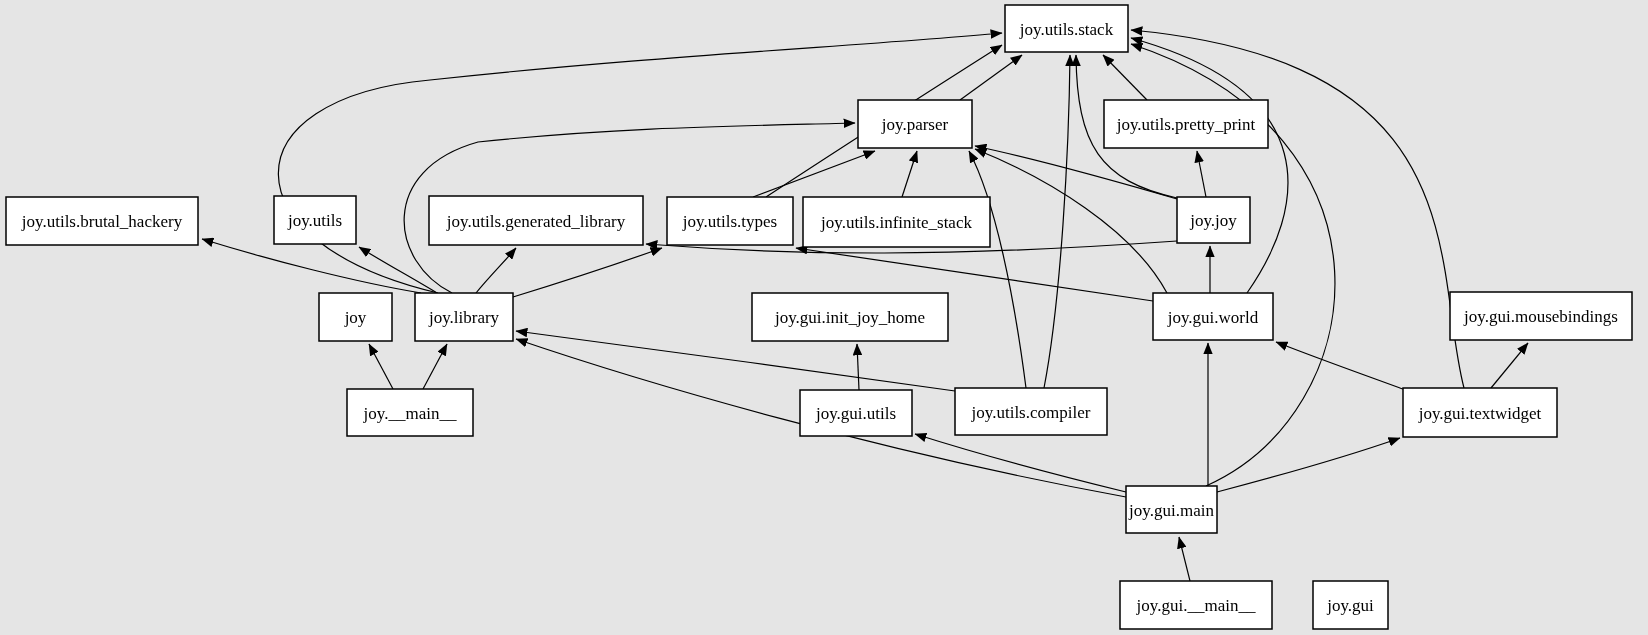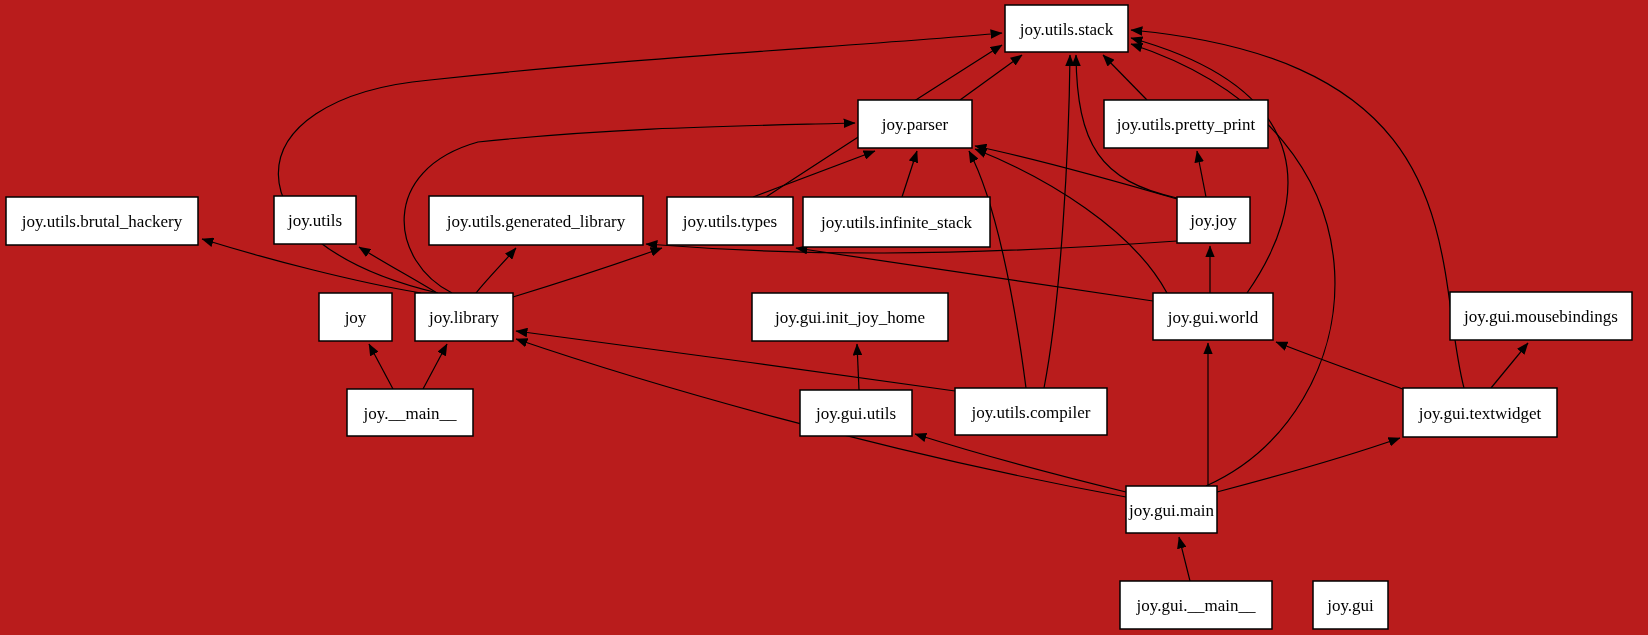--- a/index.html
+++ b/index.html
@@ -4,21 +4,21 @@
 <style>
   html, body {
     margin: 0;
     padding: 0;
     background: #ffffff;
   }
   .canvas {
     position: relative;
     width: 1648px;
     height: 635px;
-    background: #b91c1c;
+    background: #e5e5e5;
     overflow: hidden;
   }
   svg { display: block; }
   .edge {
     fill: none;
     stroke: #000000;
     stroke-width: 1.2;
   }
   .node-box {
     fill: #ffffff;

